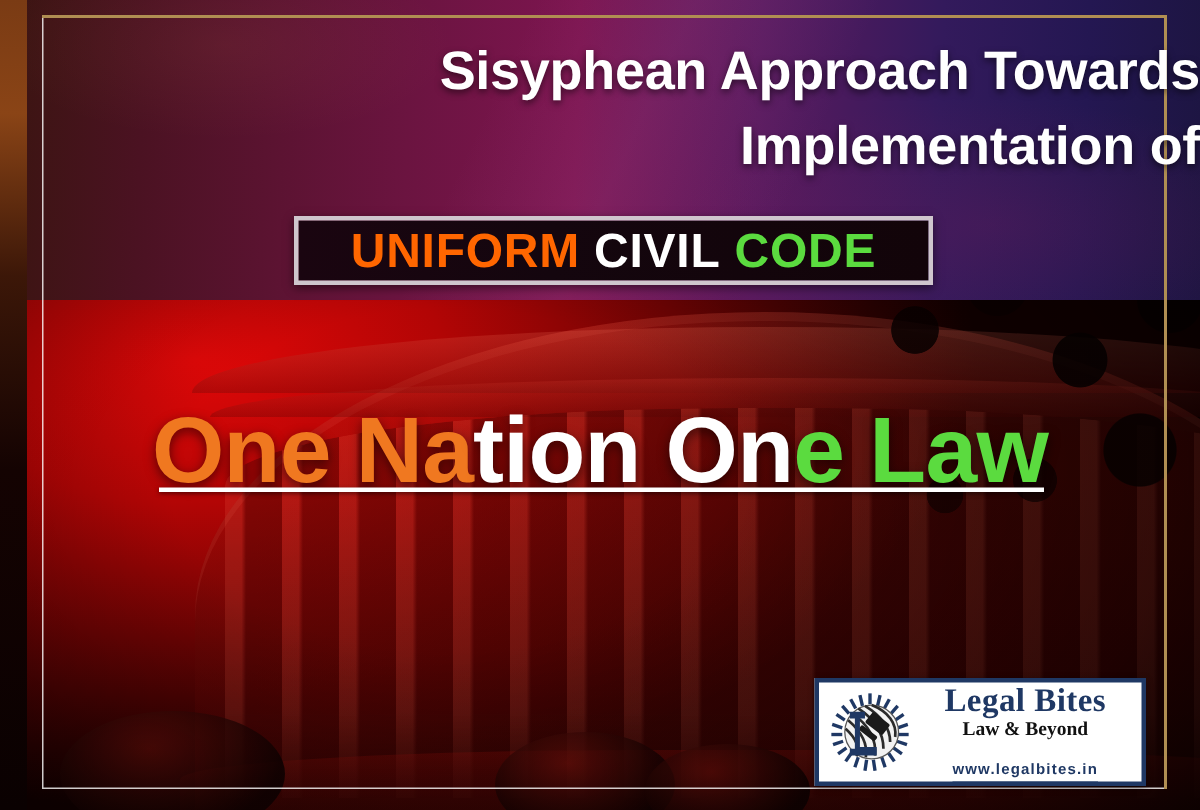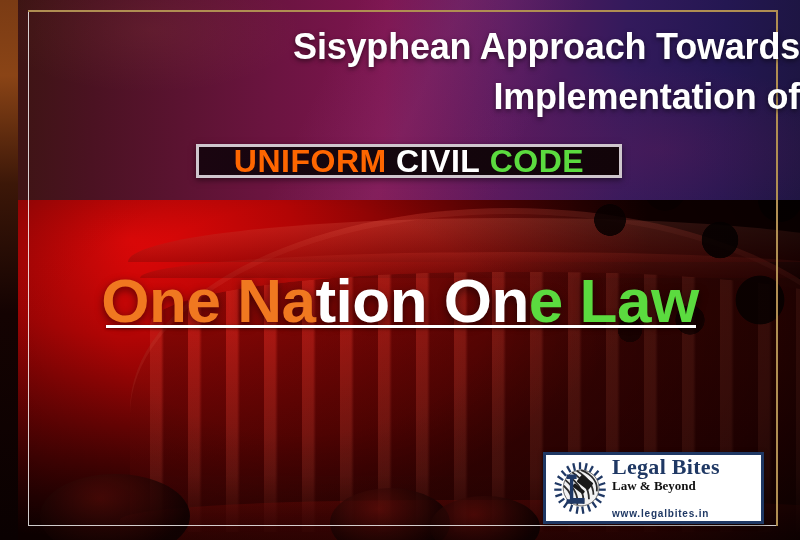--- a/index.html
+++ b/index.html
@@ -120,21 +120,21 @@
     position:absolute; left:0; top:22px; width:800px;
     text-align:right;
     color:#ffffff;
     font-size:36px; font-weight:bold; line-height:50px;
     letter-spacing:-0.2px;
     text-shadow:0 2px 5px rgba(0,0,0,0.55);
   }
   .headline .l2 { display:block;margin-left:36px; }
 
   .ucc-box {
-    position:absolute; left:196px; top:144px; width:426px; height:34px;
+    position:absolute; left:196px; top:144px; width:426px; height:46px;
     background:linear-gradient(90deg,#1a0510 0%, #14060e 40%, #120409 100%);
     border:3px solid #cfc6cd;
     display:flex; align-items:center; justify-content:center;
     box-shadow:0 2px 6px rgba(0,0,0,0.5);
   }
   .ucc-text {
     font-size:32px; font-weight:bold; letter-spacing:0.5px; white-space:nowrap;
     line-height:1;
   }
   .ucc-text .w1 { color:#ff6600; }
@@ -160,21 +160,21 @@
 
   
   .logo-box {
     position:absolute; left:543px; top:452px; width:221px; height:72px;
     background:#ffffff;
     border:3px solid #1f3864;
     display:flex; align-items:center; padding:3px 6px;
     box-shadow:0 1px 5px rgba(0,0,0,0.45);
   }
   .logo-emblem { width:56px; height:56px; flex:0 0 56px; position:relative; }
-  .logo-text { flex:1; padding-left:4px; }
+  .logo-text { flex:1; padding-left:4px; text-align:center; }
   .logo-title {
     font-family:"Liberation Serif", serif;
     font-size:22px; font-weight:bold; color:#1f3864; line-height:23px;
     letter-spacing:0.3px;
   }
   .logo-sub {
     font-family:"Liberation Serif", serif;
     font-size:13px; font-weight:bold; color:#111111; line-height:15px;
   }
   .logo-url {

